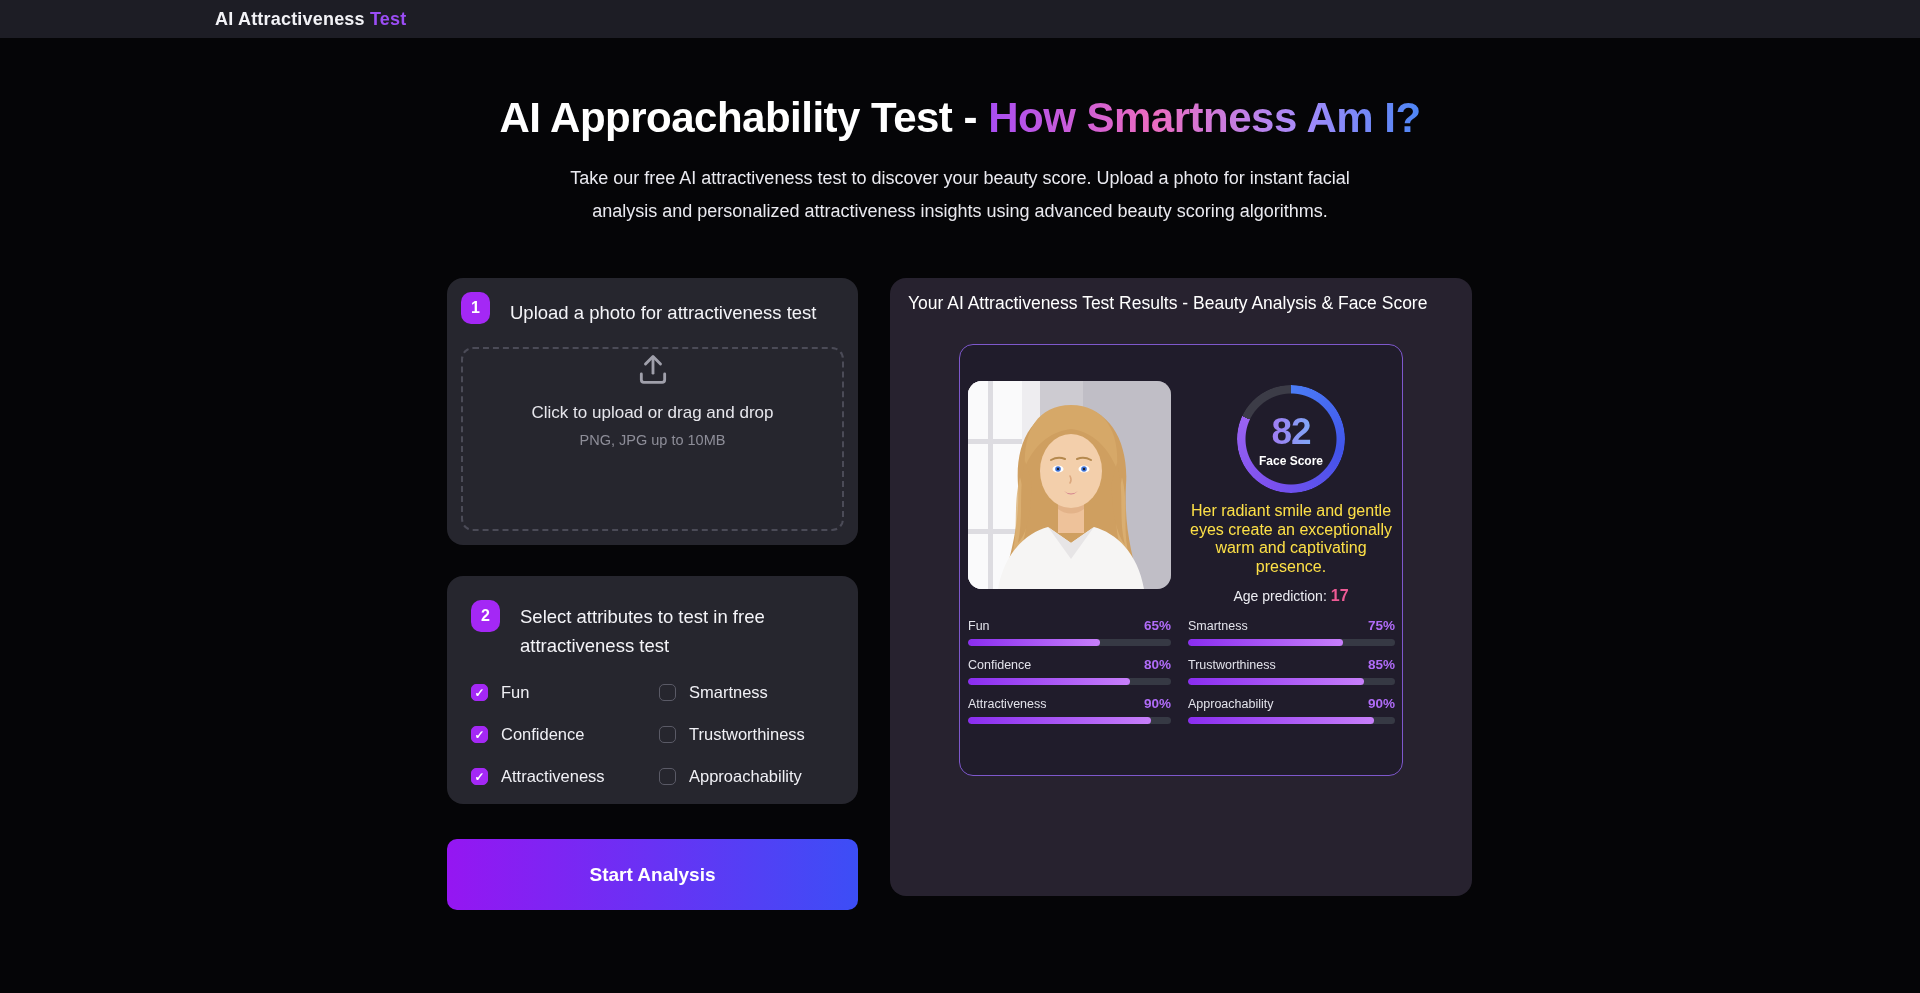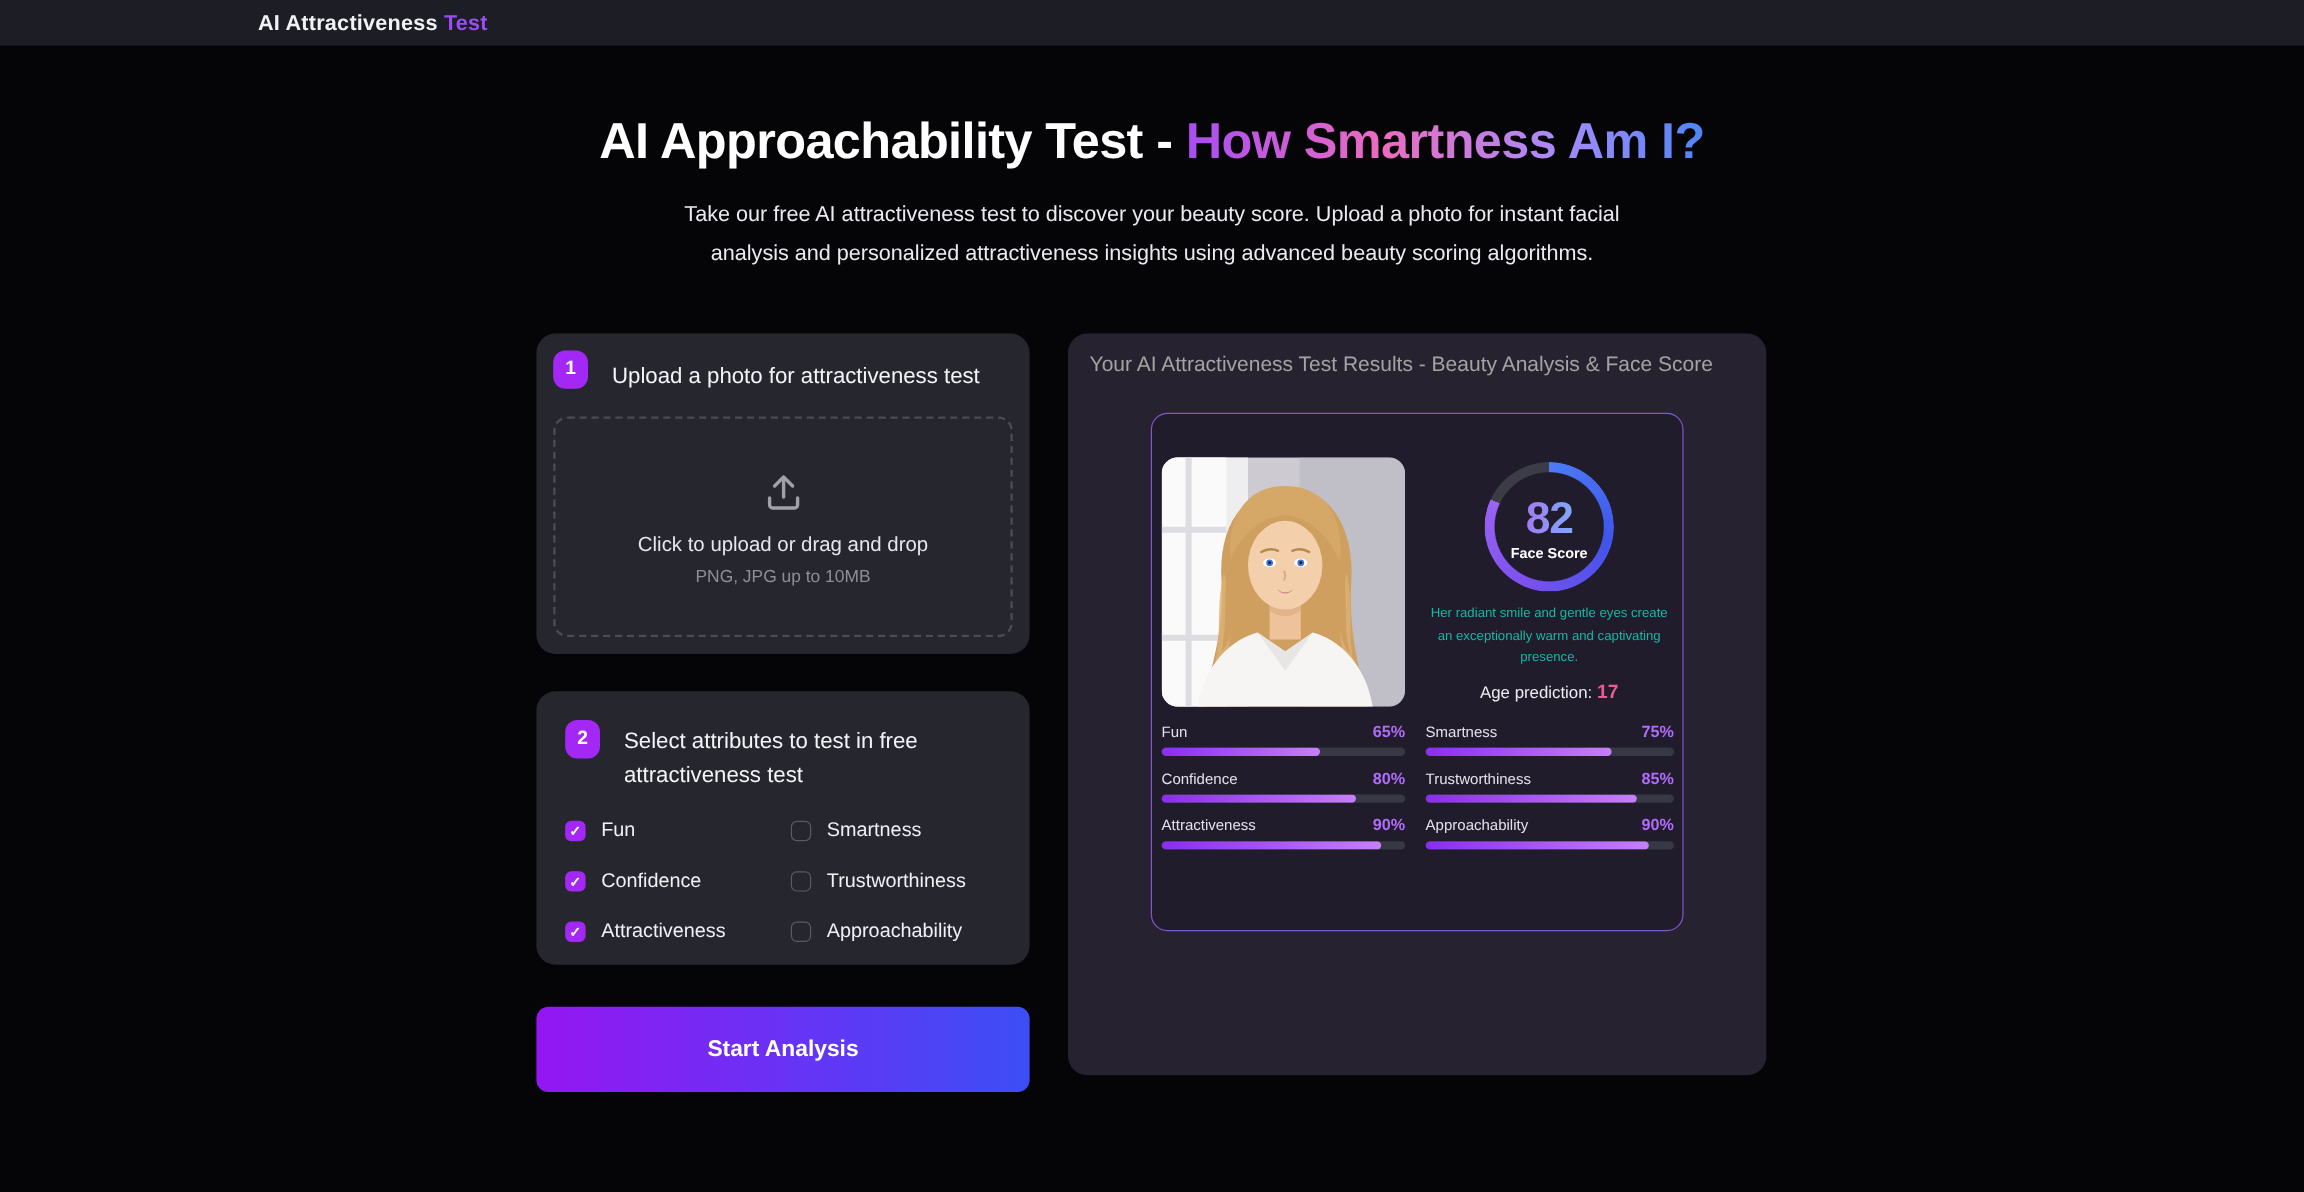--- a/index.html
+++ b/index.html
@@ -19,55 +19,55 @@
   .grid { display:flex; gap:32px; margin-top:50px; }
   .left-col { width:411px; flex:none; }
   
   .card { background:#26262e; border-radius:16px; }
   .card1 { padding:14px; height:267px; }
   .step-row { display:flex; align-items:flex-start; gap:20px; }
   .badge { width:29px; height:32px; border-radius:10px; background:#a428f5; color:#fff; flex:none;
            font-weight:700; font-size:16px; display:flex; align-items:center; justify-content:center; }
   .step-title { font-size:18.5px; color:#f4f4f8; padding-top:6px; line-height:29px; }
   .dropzone { margin-top:20px; height:184px; border:2px dashed #4b4b57; border-radius:12px;
-              display:flex; flex-direction:column; align-items:center; justify-content:center; cursor:pointer; }
+              display:flex; flex-direction:column; align-items:center; justify-content:flex-start; cursor:pointer; }
   .dz-line1 { margin-top:14px; font-size:17px; color:#e6e6ec; }
   .dz-line2 { margin-top:9px; font-size:14.5px; color:#8e8e99; }
   .card2 { margin-top:31px; padding:24px 24px; height:228px; }
   .card2 .step-title { width:320px; padding-top:2px; }
   .cb-grid { margin-top:23px; display:grid; grid-template-columns:188px 1fr; row-gap:23px; }
   .cb { display:flex; align-items:center; gap:13px; cursor:pointer; }
   .box { width:17px; height:17px; border-radius:5px; border:1.5px solid #5a5a66; background:transparent;
          display:flex; align-items:center; justify-content:center; flex:none; }
   .box .tick { display:none; color:#fff; font-size:12px; font-weight:700; line-height:1; }
   .box.checked { background:#a428f5; border-color:#a428f5; }
   .box.checked .tick { display:block; }
   .cb-label { font-size:16.5px; color:#f0f0f5; }
   .start-btn { margin-top:35px; width:411px; height:71px; border:none; border-radius:10px; cursor:pointer;
                background:linear-gradient(90deg,#9516f2,#3c4ef6); color:#fff; font-size:19px; font-weight:700;
                font-family:"Liberation Sans",sans-serif; }
   
   .right-card { width:582px; height:618px; background:#27222f; border-radius:16px; padding:15px 18px; flex:none; }
-  .results-title { font-size:17.5px; font-weight:500; color:#a3a3a3; white-space:nowrap; }
+  .results-title { font-size:17.5px; font-weight:500; color:#ffffff; white-space:nowrap; }
   .inner { width:444px; height:432px; margin:30px auto 0; border:1px solid #7e58cc; border-radius:14px;
            background:#201c2b; padding:36px 8px 0; }
   .top-row { display:flex; gap:17px; }
   .photo { width:203px; height:208px; border-radius:14px; overflow:hidden; flex:none; }
   .photo svg { width:100%; height:100%; display:block; }
   .score-col { width:207px; display:flex; flex-direction:column; align-items:center; padding-top:4px; }
   .ring-wrap { position:relative; width:108px; height:108px; }
   .ring { position:absolute; inset:0; border-radius:50%;
           -webkit-mask:radial-gradient(circle closest-side, transparent calc(100% - 9px), #000 calc(100% - 8px));
           mask:radial-gradient(circle closest-side, transparent calc(100% - 9px), #000 calc(100% - 8px)); }
   .ring-center { position:absolute; inset:0; display:flex; flex-direction:column; align-items:center; justify-content:center; }
   .score-num { font-size:37px; font-weight:700; letter-spacing:-1px;
                background:linear-gradient(90deg,#a07bf2,#7fa8f7);
                -webkit-background-clip:text; background-clip:text; color:transparent; -webkit-text-fill-color:transparent; }
   .score-label { margin-top:1px; font-size:12px; font-weight:700; color:#fff; }
-  .desc { margin-top:9px; font-size:11px; line-height:18.5px; color:#14b8a6; text-align:center; }
+  .desc { margin-top:9px; font-size:16px; line-height:18.5px; color:#fde047; text-align:center; }
   .age { margin-top:11px; font-size:14px; color:#ececf2; }
   .age .age-val { color:#ee5a95; font-size:16px; font-weight:700; margin-left:4px; }
   .metrics { display:grid; grid-template-columns:203px 207px; column-gap:17px; row-gap:11px; margin-top:13px; }
   .mrow { display:flex; justify-content:space-between; align-items:baseline; }
   .mlabel { font-size:12.5px; color:#e2e2ea; }
   .mpercent { font-size:13.5px; font-weight:700; color:#b06cf8; }
   .track { margin-top:6px; height:7px; border-radius:4px; background:#363944; overflow:hidden; }
   .fill { height:100%; border-radius:4px; background:linear-gradient(90deg,#8a2df0,#c77ffa); }
 </style>
 </head>

